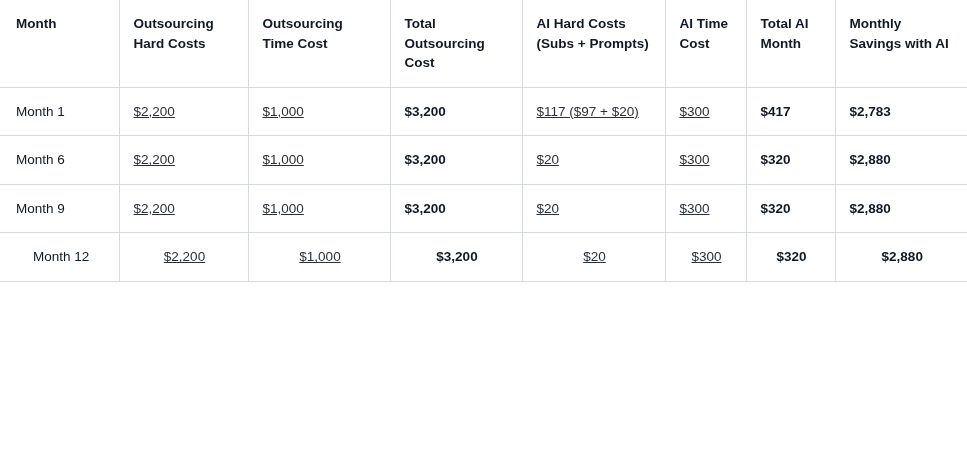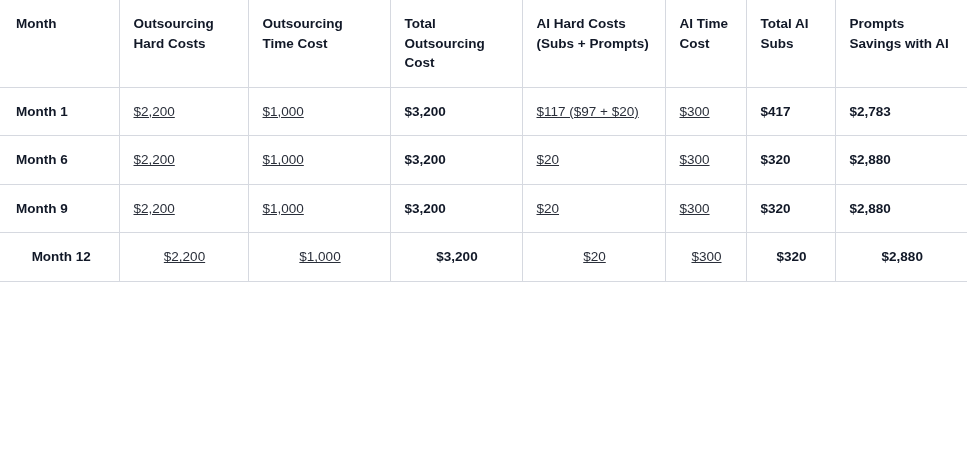--- a/index.html
+++ b/index.html
@@ -52,21 +52,21 @@
     text-align: center;
   }
   thead th {
     font-weight: 700;
     color: #111827;
     padding-top: 18px;
     padding-bottom: 18px;
     font-size: 13.5px;
   }
   td.rowlabel {
-    font-weight: 700;
+    font-weight: 400;
     color: #111827;
   }
   td.bold {
     font-weight: 700;
     color: #111827;
   }
   td.plain {
     font-weight: 400;
     color: #2a2f3a;
     text-decoration: underline;
@@ -97,22 +97,22 @@
         <col class="c7">
     </colgroup>
     <thead>
       <tr>
         <th>Month</th>
         <th>Outsourcing Hard Costs</th>
         <th>Outsourcing Time Cost</th>
         <th>Total Outsourcing Cost</th>
         <th>AI Hard Costs (Subs + Prompts)</th>
         <th>AI Time Cost</th>
-        <th>Total AI Subs</th>
-        <th>Prompts Savings with AI</th>
+        <th>Total AI Month</th>
+        <th>Monthly Savings with AI</th>
       </tr>
     </thead>
     <tbody>
       <tr>
         <td class="rowlabel">Month 1</td>
         <td class="plain">$2,200</td>
         <td class="plain">$1,000</td>
         <td class="bold">$3,200</td>
         <td class="plain">$117 ($97 + $20)</td>
         <td class="plain">$300</td>

